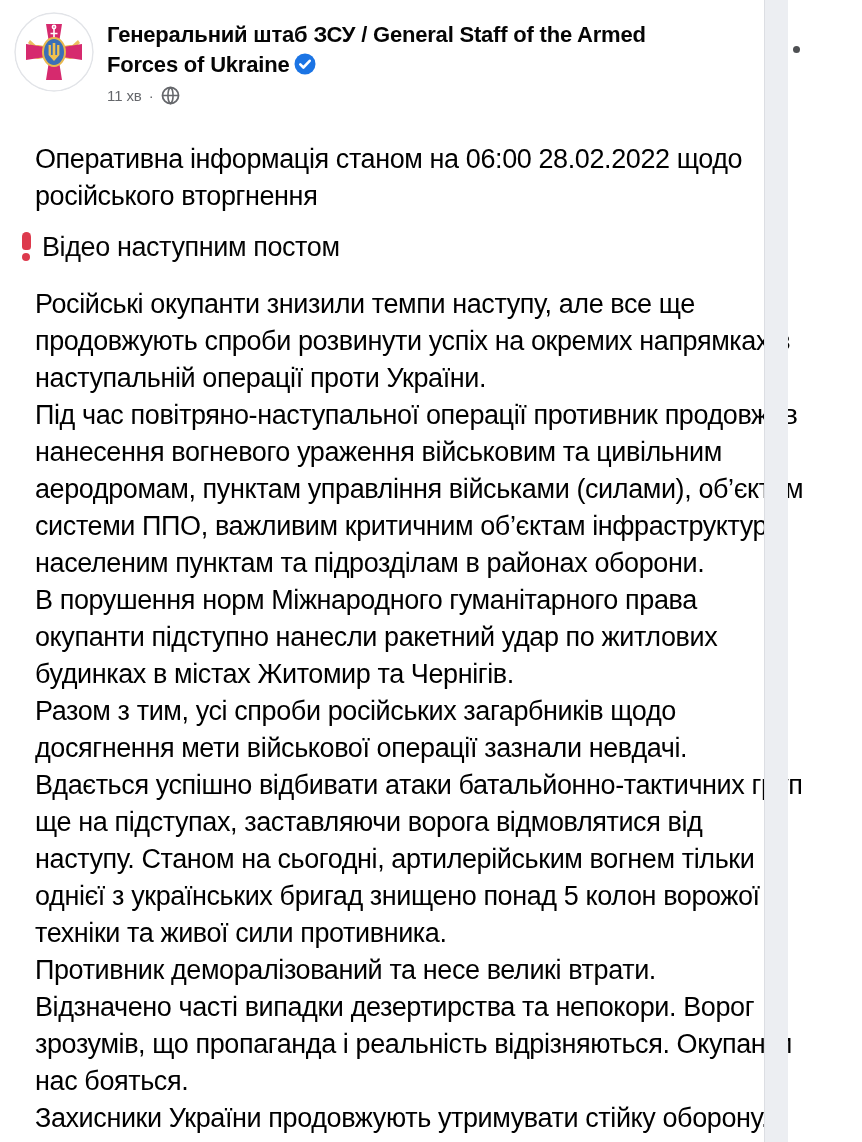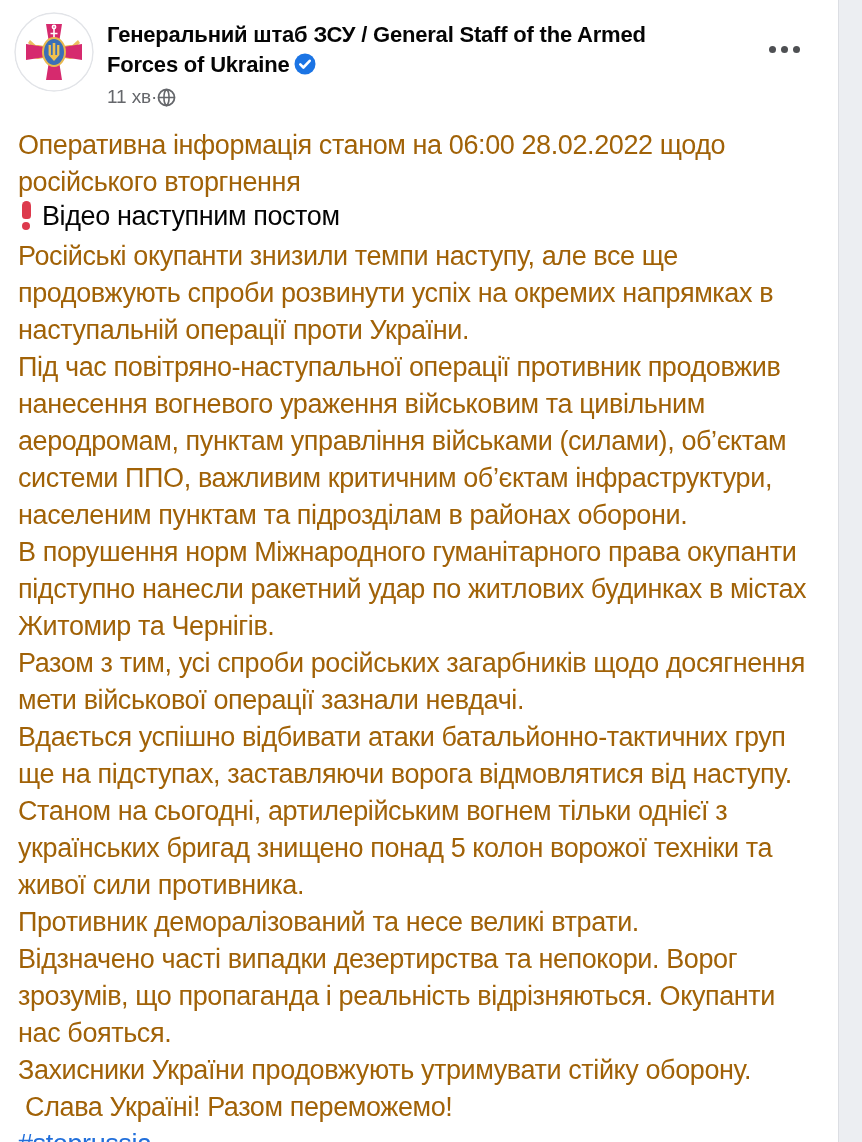--- a/index.html
+++ b/index.html
@@ -2,21 +2,21 @@
 <html><head>
 <meta charset="utf-8">
 <style>
   html,body{margin:0;padding:0;}
   body{
     width:862px;height:1142px;overflow:hidden;position:relative;
     background:#ffffff;
     font-family:"Liberation Sans","DejaVu Sans",sans-serif;
     -webkit-font-smoothing:antialiased;
   }
-  .page{width:862px;height:1142px;position:relative;background:#fff;}
+  .page{width:788px;height:1142px;position:relative;background:#fff;}
   .right-strip{
     position:absolute;top:0;right:0;width:23px;height:1142px;
     background:#eceef2;border-left:1px solid #dcdee3;
   }
   .card{position:absolute;top:0;left:0;width:838px;height:1142px;background:#fff;}
 
   
   .header{position:relative;padding:12px 16px 0 14px;}
   .avatar{
     position:absolute;left:14px;top:12px;width:80px;height:80px;border-radius:50%;
@@ -24,34 +24,34 @@
   }
   .header-text{margin-left:93px;padding-top:8px;}
   .title{
     font-size:22px;line-height:30px;font-weight:700;color:#050505;
     max-width:545px;letter-spacing:-0.2px;
   }
   .verified{
     display:inline-block;width:22px;height:22px;vertical-align:-3px;margin-left:5px;
   }
   .meta{
-    margin-top:6px;display:flex;align-items:center;gap:0;
-    font-size:19px;color:#65676b;letter-spacing:-0.1px;
+    margin-top:6px;display:flex;align-items:center;gap:7px;
+    font-size:15px;color:#65676b;letter-spacing:-0.1px;
   }
   .globe{width:19px;height:19px;display:inline-block;}
   .more-btn{
     position:absolute;top:34px;right:38px;width:46px;height:30px;
     display:flex;align-items:center;justify-content:flex-end;gap:5px;cursor:pointer;
   }
   .more-btn i{width:7px;height:7px;border-radius:50%;background:#4e5053;display:block;}
 
   
   .content{padding:19px 14px 0 18px;}
   .post-text{
-    margin:0;font-size:27px;line-height:37px;color:#a16207;
+    margin:17px;font-size:27px;line-height:37px;color:#000000;
     letter-spacing:-0.4px;white-space:pre-line;
   }
   .alert-line{
     display:flex;align-items:flex-start;height:37px;
     font-size:27px;color:#050505;letter-spacing:-0.4px;
   }
   .excl-icon{
     display:inline-flex;flex-direction:column;align-items:center;
     width:12px;margin:0 10px 0 2px;
   }

